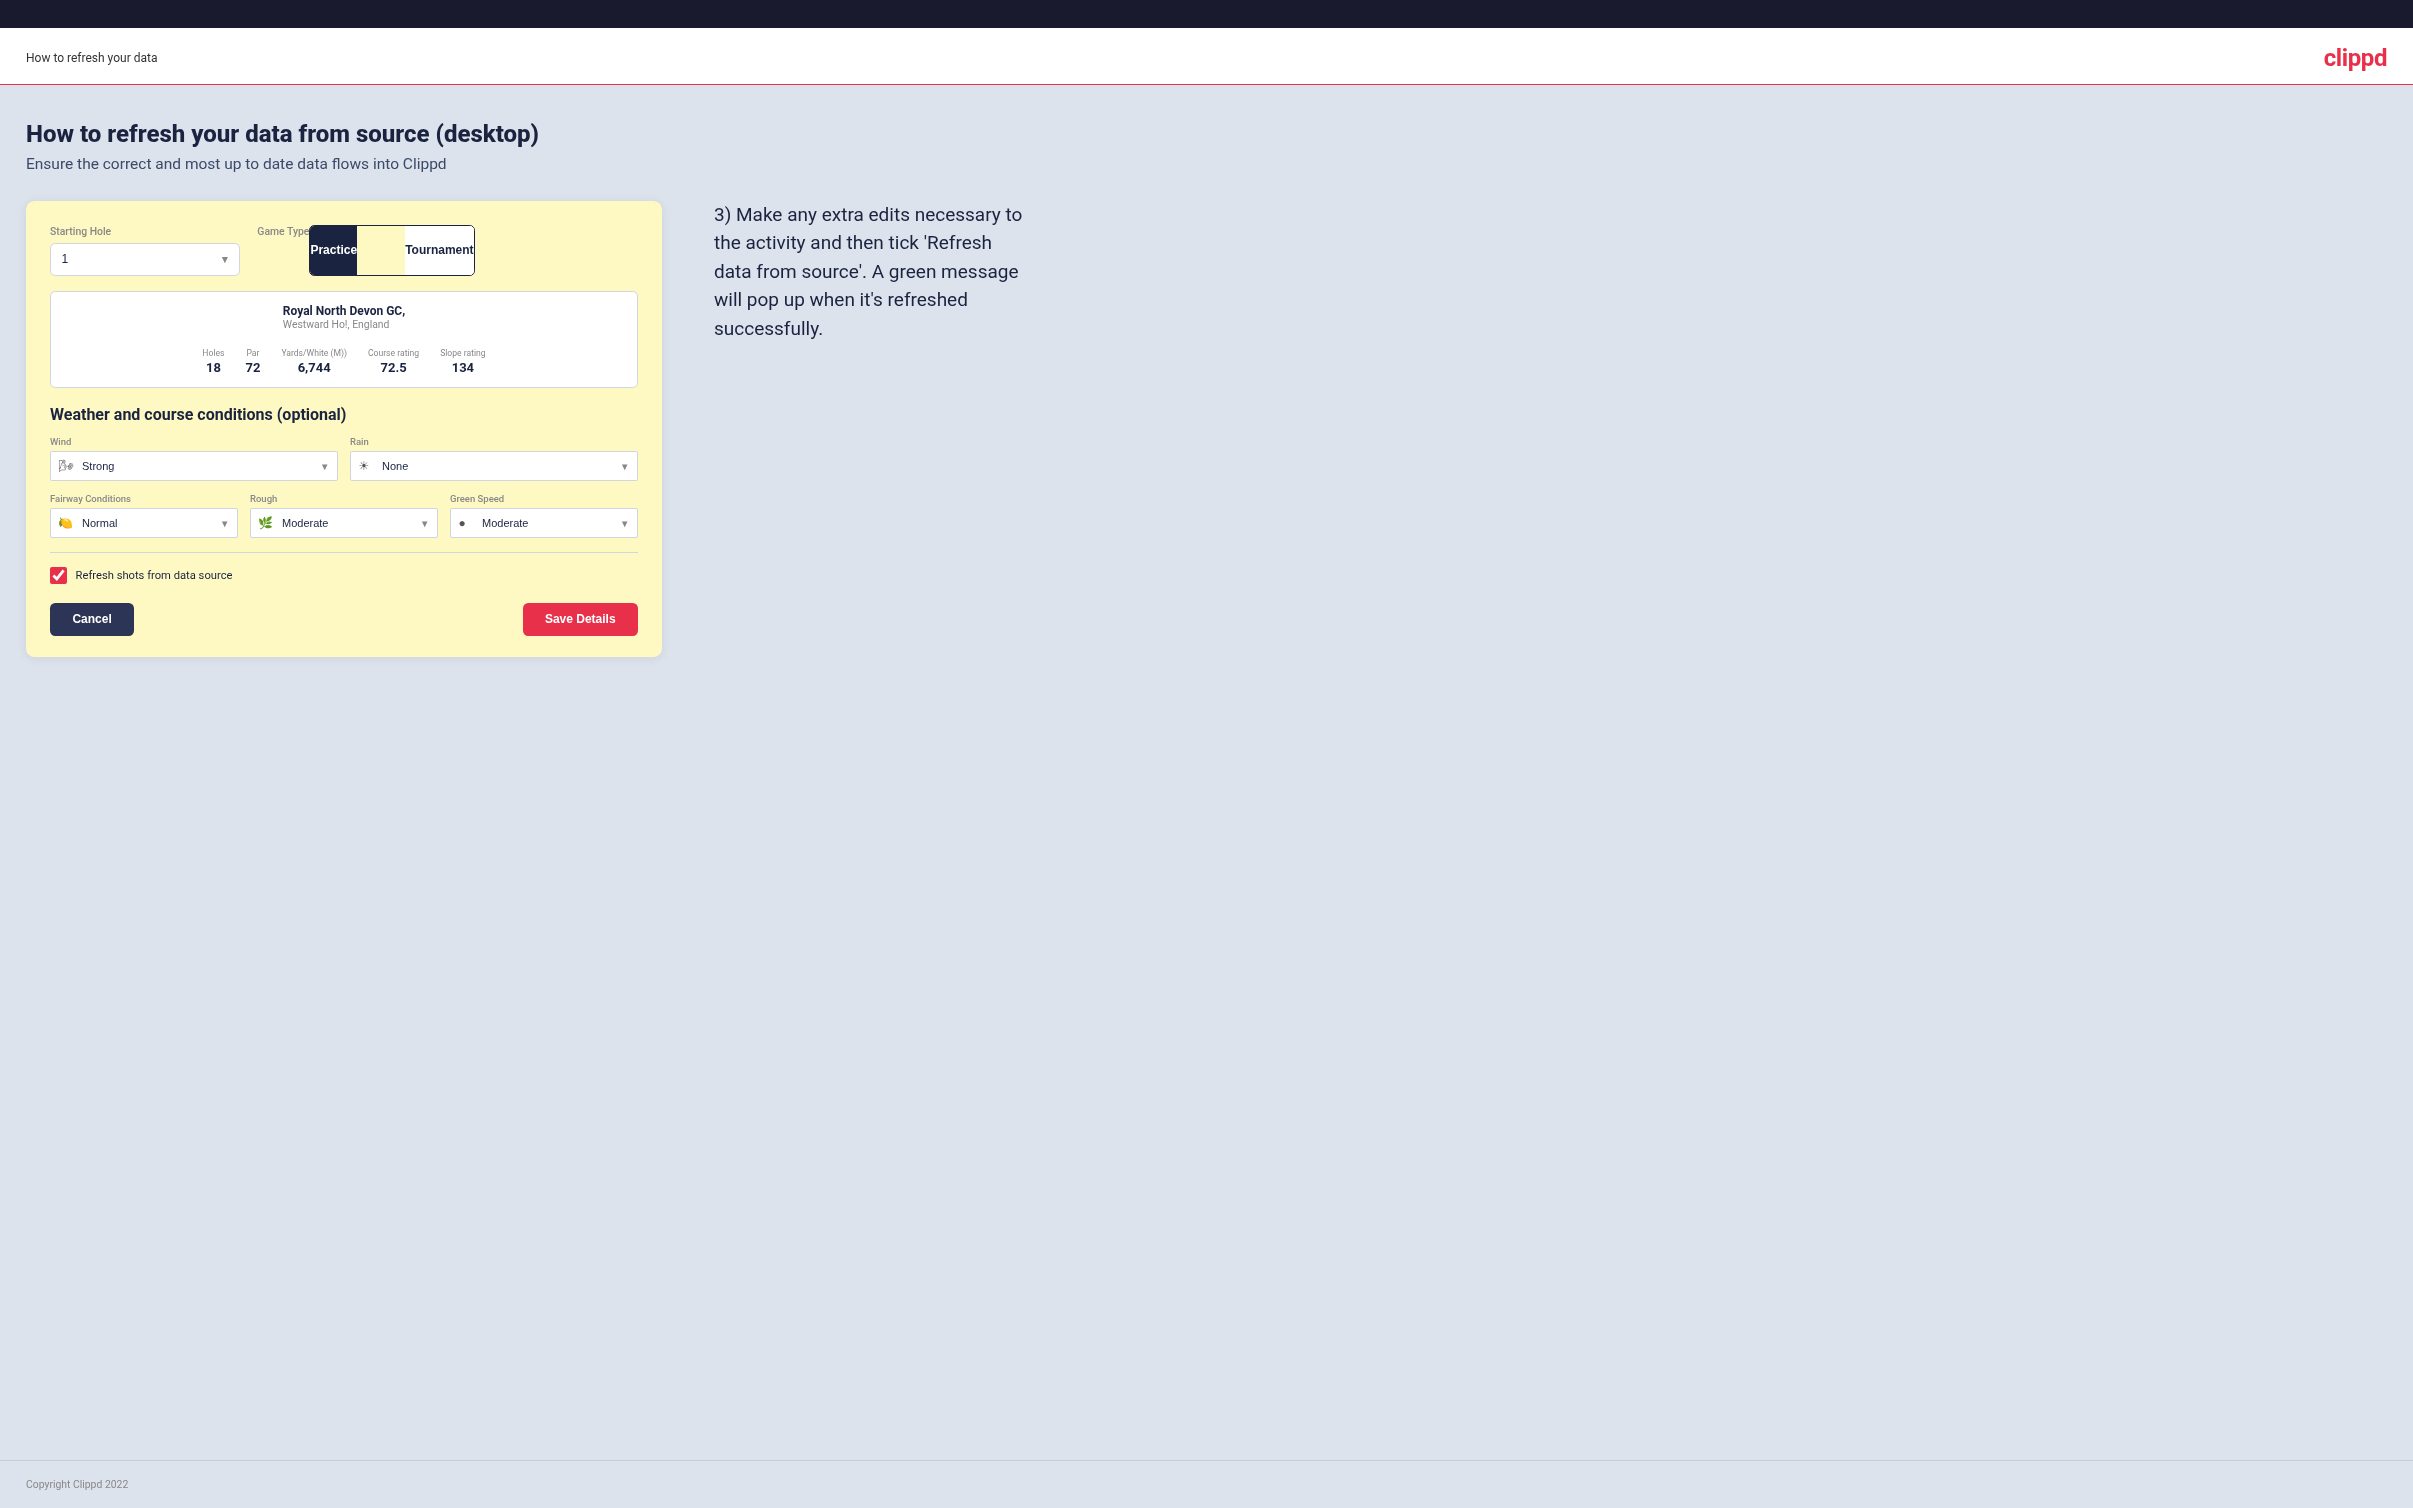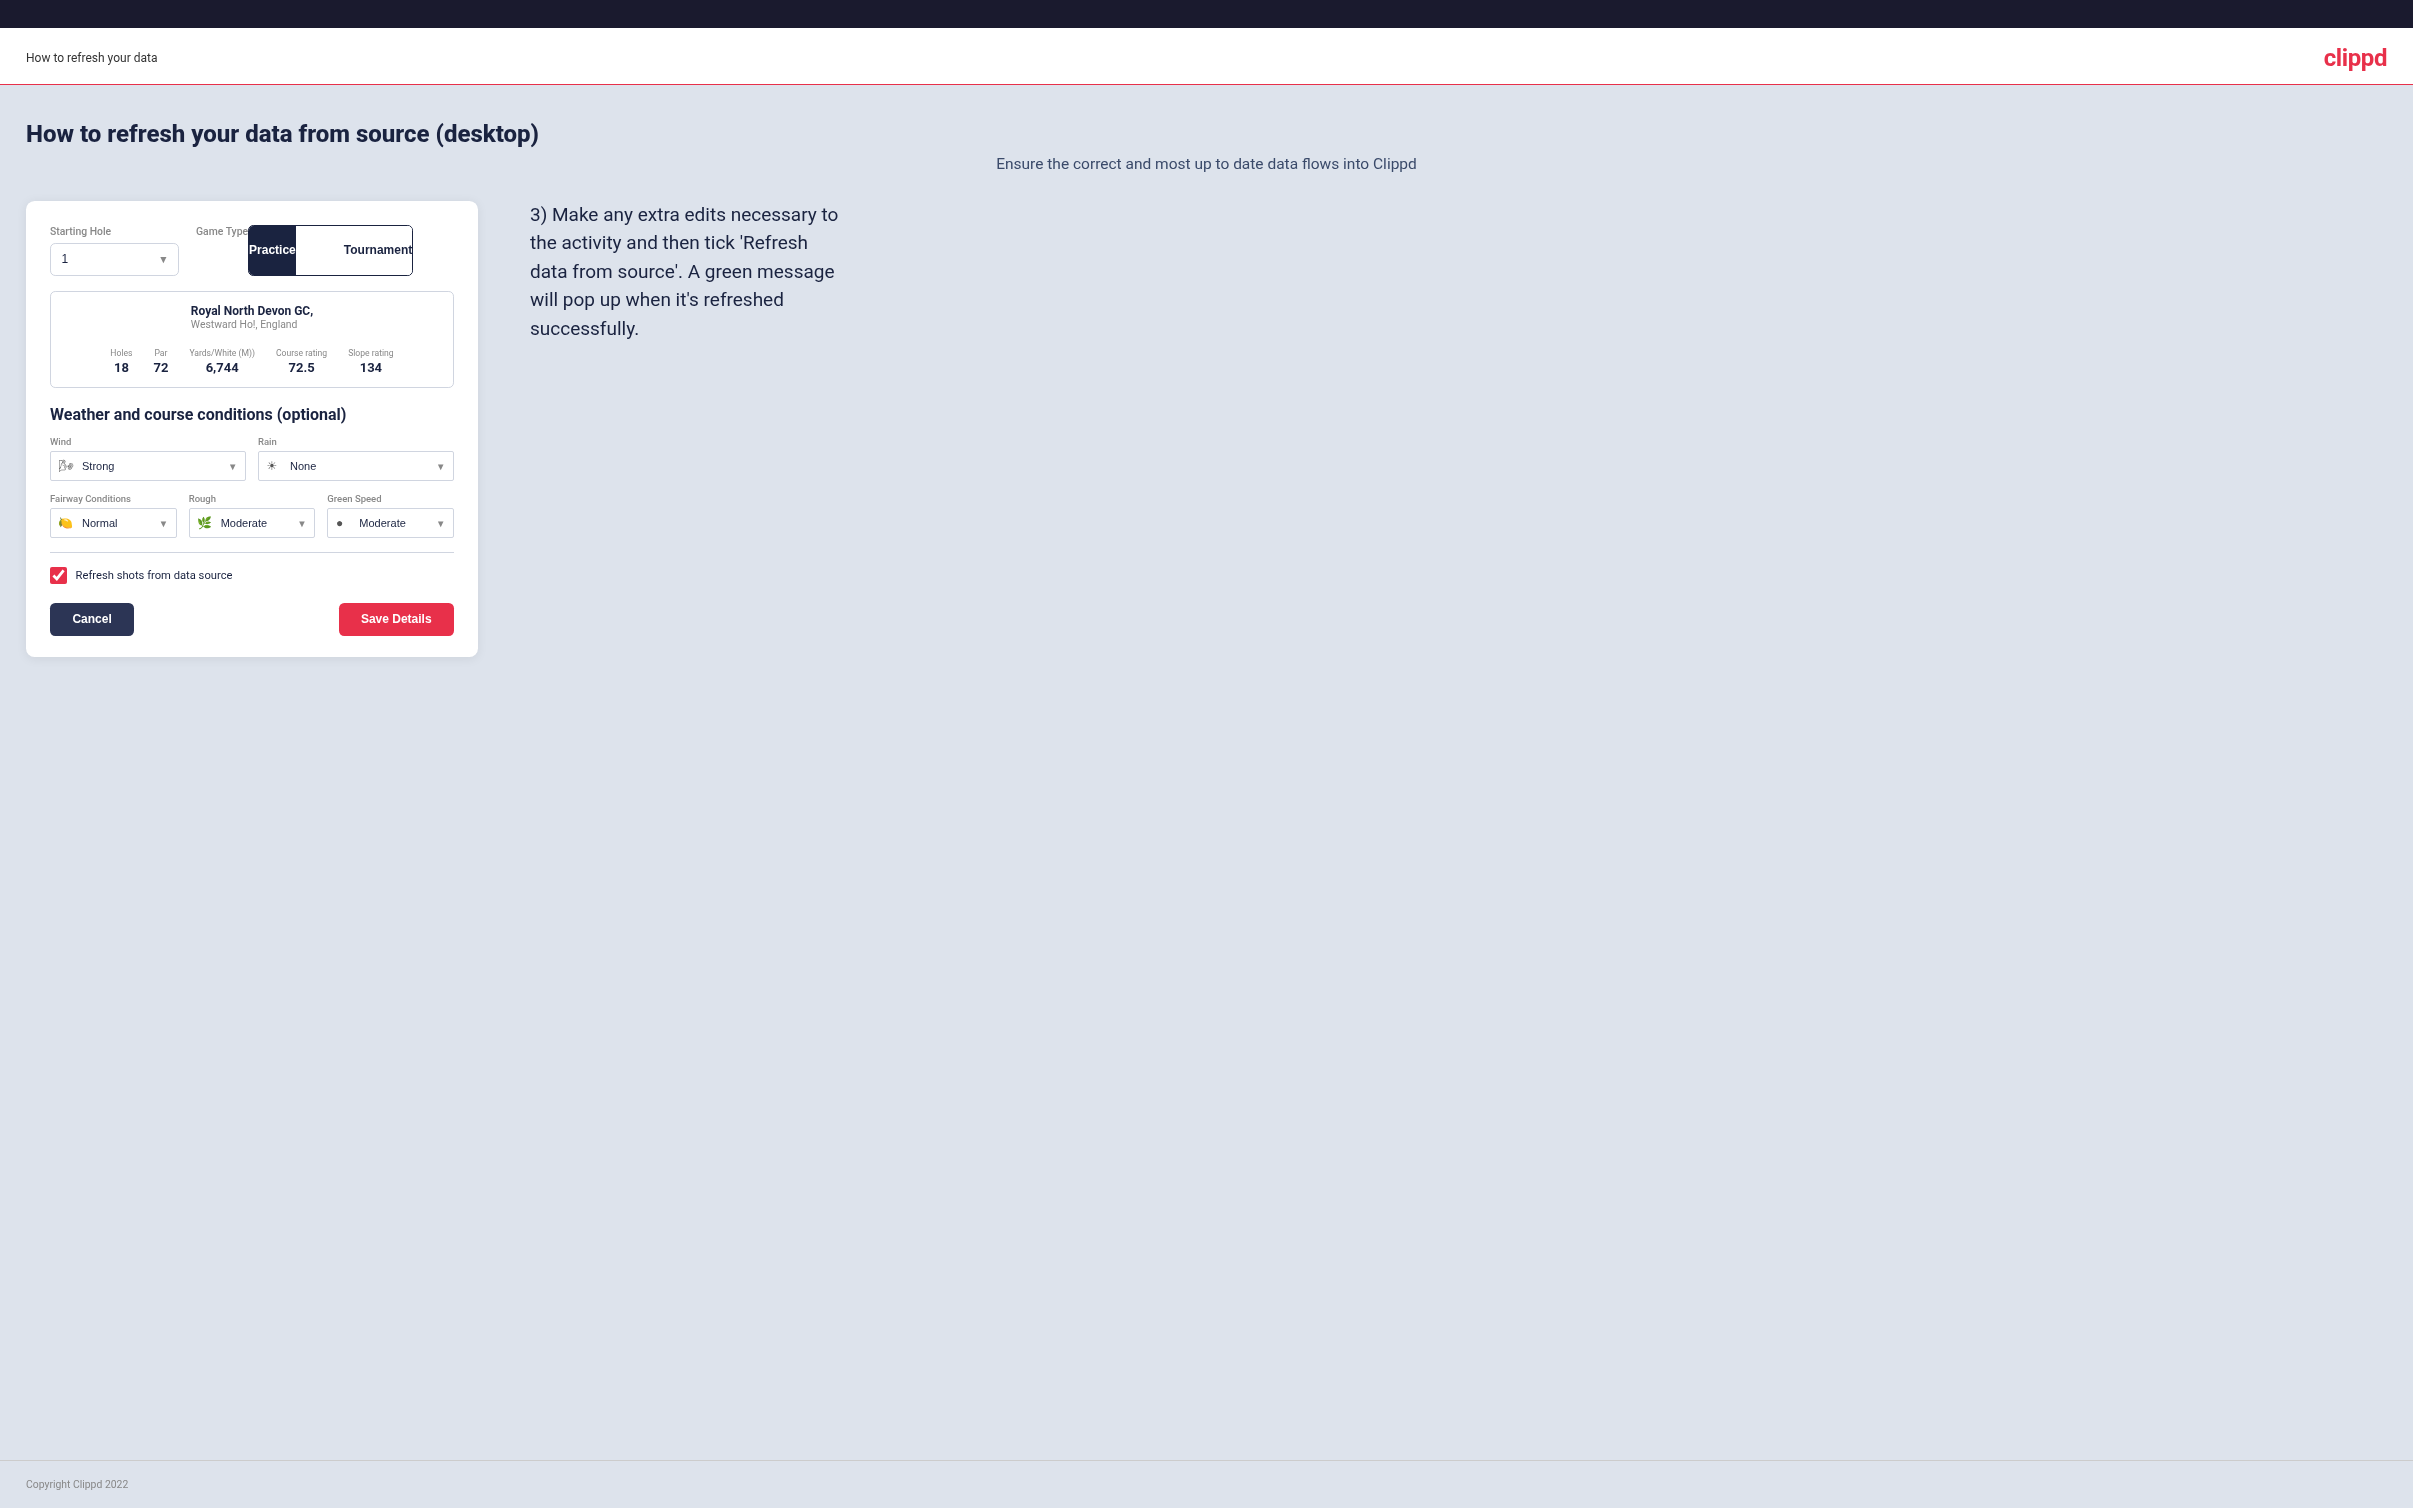--- a/index.html
+++ b/index.html
@@ -45,32 +45,31 @@
     .page-title {
       font-size: 24px;
       font-weight: 800;
       color: #1a2340;
       margin-bottom: 7px;
     }
     .page-subtitle {
       font-size: 15.5px;
       color: #3a4a6a;
       margin-bottom: 28px;
-      text-align: center;
     }
     .content-row {
       display: flex;
       gap: 35px;
       align-items: flex-start;
     }
     .card {
-      background: #ffffff;
+      background: #fef9c3;
       border-radius: 8.6px;
       padding: 24px 24px 21px 24px;
-      width: 452px;
+      width: 636px;
       flex-shrink: 0;
       box-shadow: 0 1.7px 10.4px rgba(0,0,0,0.07);
     }
     .section-label {
       font-size: 10.4px;
       color: #888;
       margin-bottom: 5.2px;
       font-weight: 500;
     }
     .form-row {

